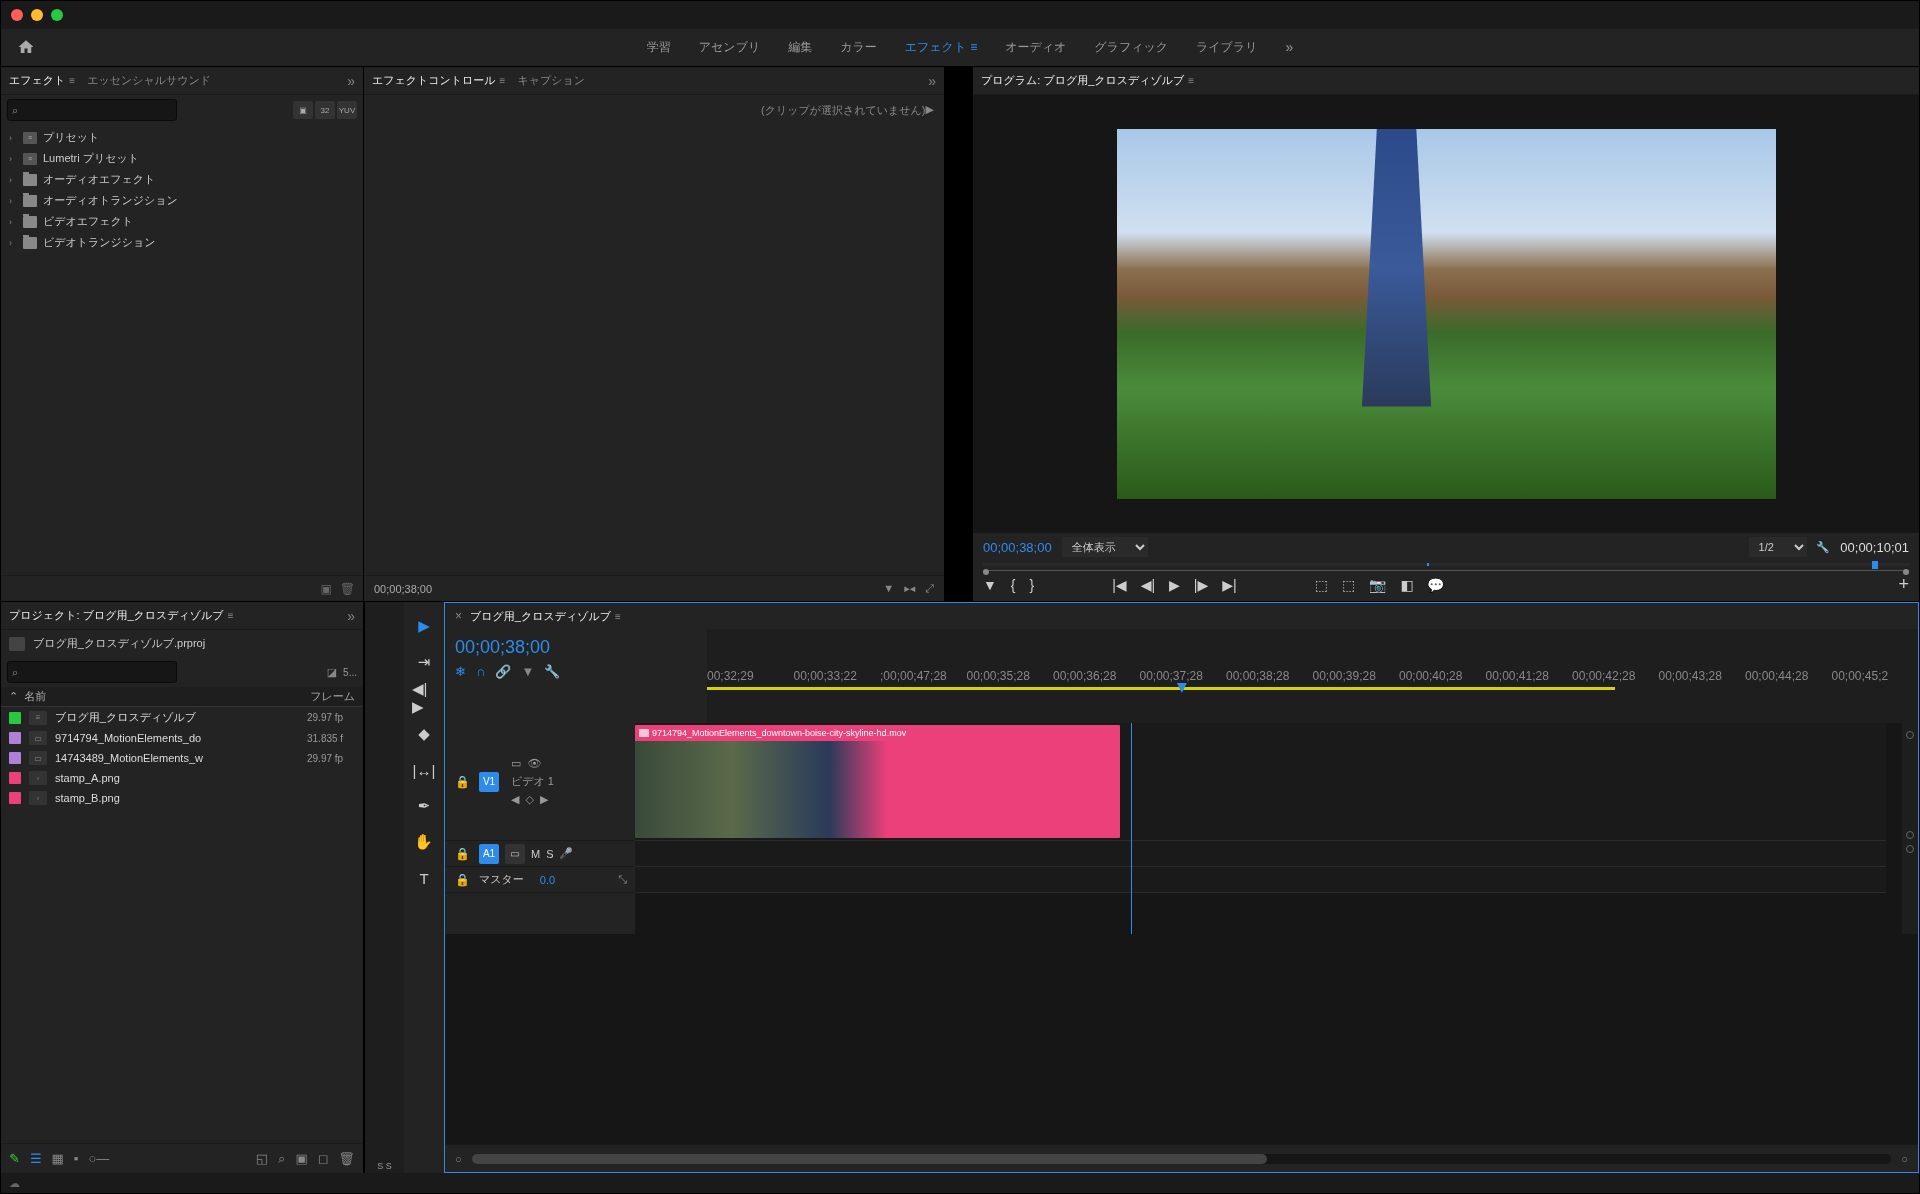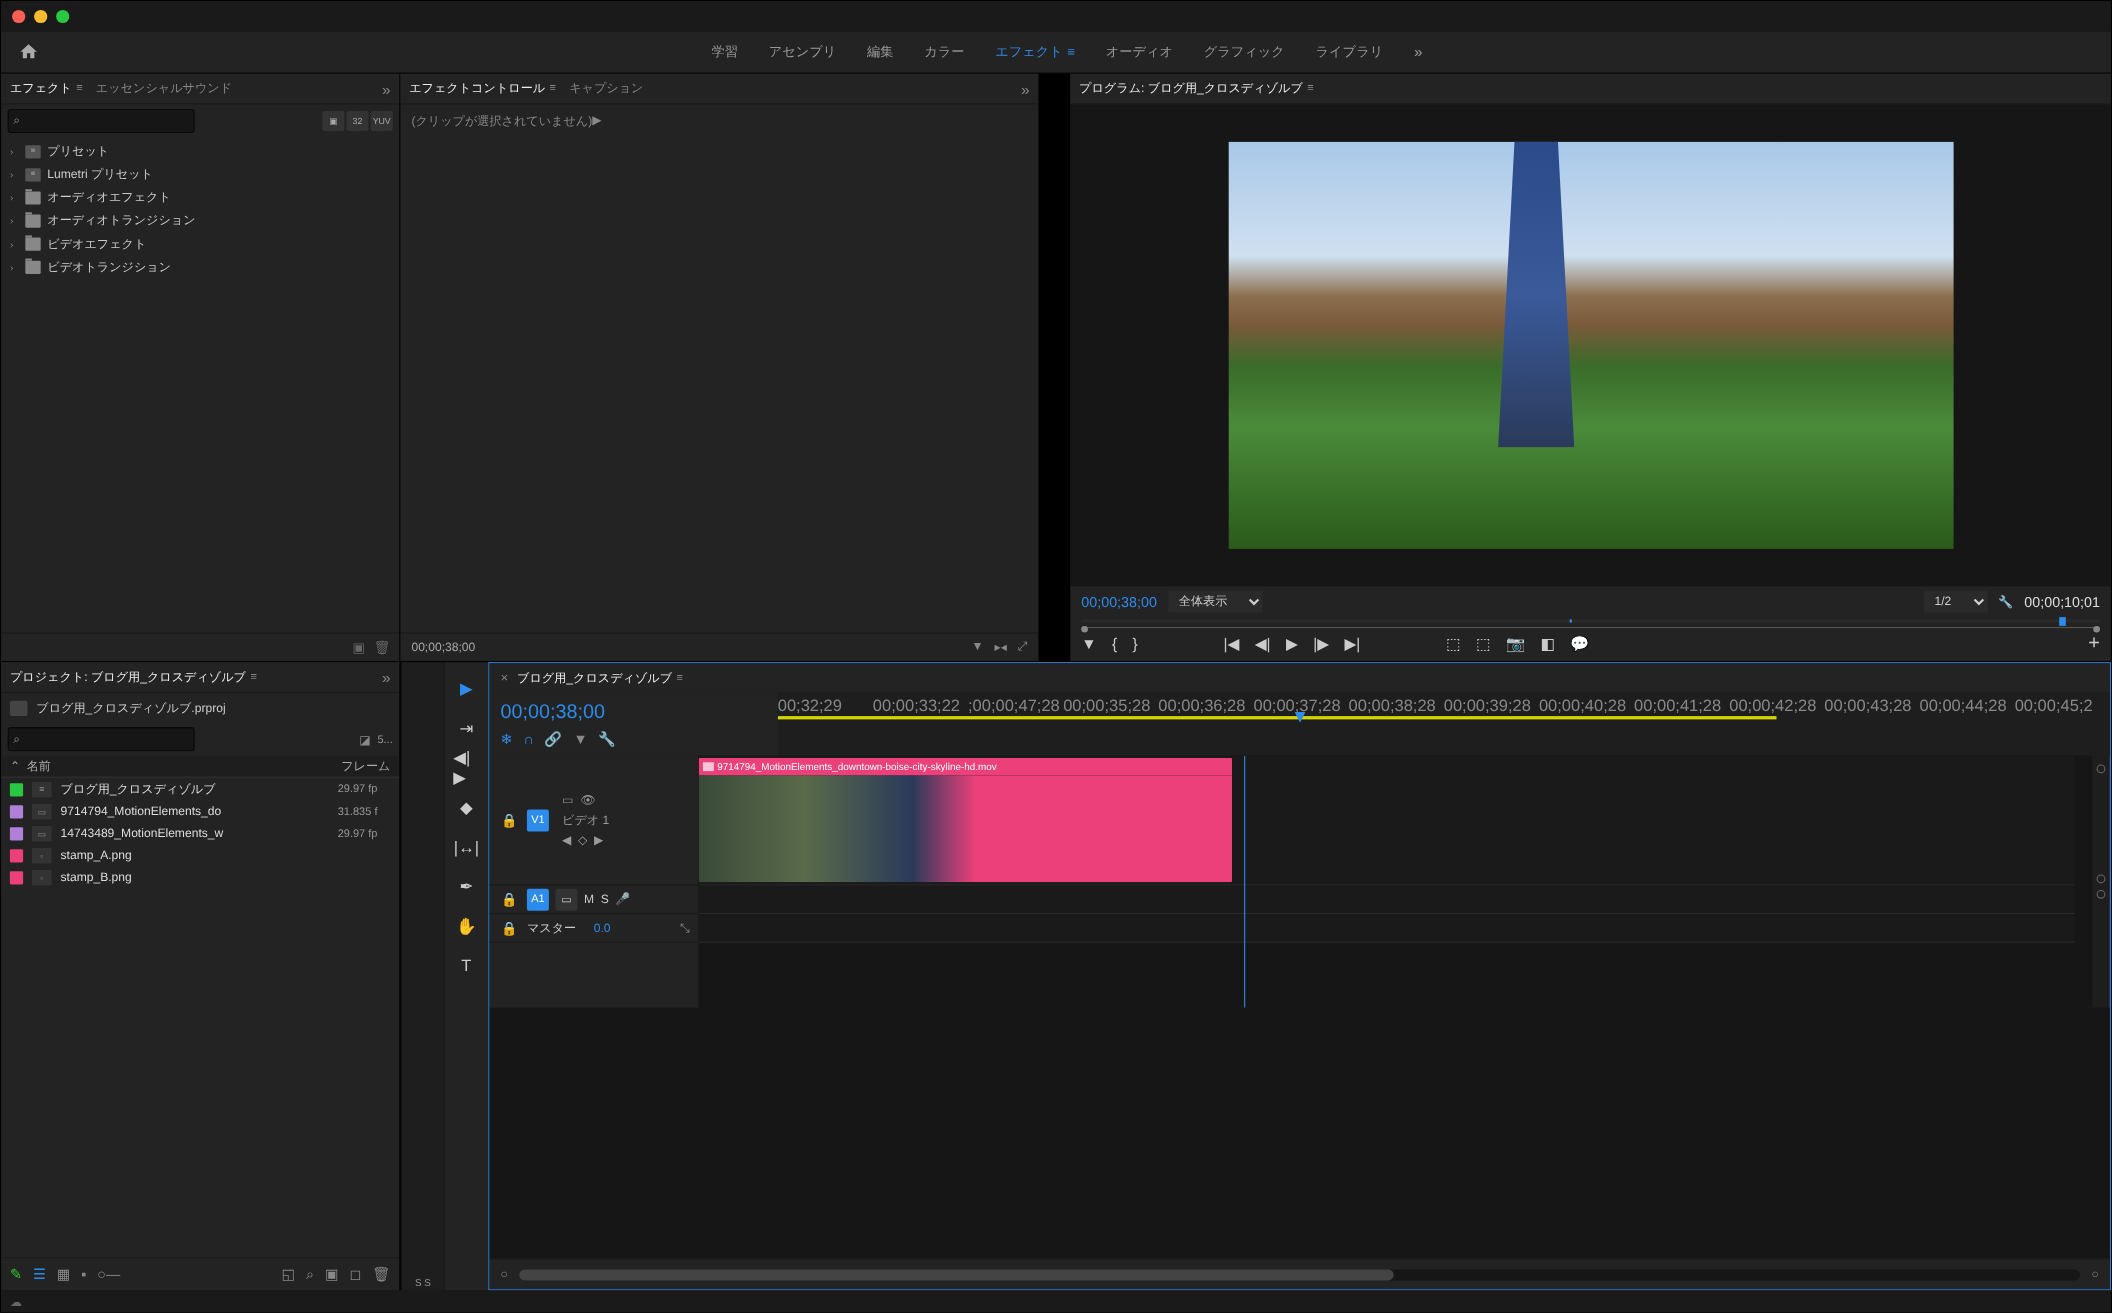--- a/index.html
+++ b/index.html
@@ -45,21 +45,21 @@
 .tree-item { display: flex; align-items: center; gap: 6px; padding: 3px 4px; color: #ccc; cursor: pointer; font-size: 11px; }
 .tree-item .chev { color: #888; font-size: 9px; width: 8px; }
 .folder-icon { width: 14px; height: 12px; background: #888; border-radius: 1px; position: relative; }
 .folder-icon::before { content: ''; position: absolute; top: -2px; left: 0; width: 6px; height: 2px; background: #888; }
 .preset-icon { width: 14px; height: 12px; background: #555; border-radius: 1px; display: flex; align-items: center; justify-content: center; font-size: 7px; color: #aaa; }
 .panel-footer { height: 26px; margin-top: auto; display: flex; align-items: center; justify-content: flex-end; gap: 8px; padding: 0 8px; border-top: 1px solid #1a1a1a; }
 .foot-icon { color: #666; font-size: 12px; }
 
 
 .ec-body { padding: 8px 10px; color: #888; font-size: 11px; flex: 1; display: flex; }
-.ec-text { flex: 1; display: flex; align-items: flex-start; justify-content: flex-start; }
+.ec-text { flex: 1; display: flex; align-items: flex-start; justify-content: flex-end; }
 .ec-footer { height: 26px; display: flex; align-items: center; justify-content: space-between; padding: 0 10px; font-size: 11px; color: #aaa; border-top: 1px solid #1a1a1a; }
 .ec-icons { display: flex; gap: 10px; color: #888; }
 
 
 .program { grid-column: 3; grid-row: 1; margin-left: 28px; }
 .viewer { flex: 1; display: flex; align-items: center; justify-content: center; background: #161616; position: relative; }
 .video-frame { width: 659px; height: 370px; background: linear-gradient(180deg,#a8c8e8 0%,#d0e0f0 28%,#8b6f4e 38%,#7a5a3a 45%,#3a6b2a 55%,#4a8b3a 70%,#2a5a1a 100%); position: relative; overflow: hidden; }
 .video-frame::after { content: ''; position: absolute; left: 35%; top: 0; width: 15%; height: 75%; background: linear-gradient(180deg,#2a4a8a 0%,#3a5a9a 50%,#2a3a5a 100%); clip-path: polygon(30% 0,70% 0,85% 100%,15% 100%); }
 .prog-ctrl { height: 68px; display: flex; flex-direction: column; padding: 4px 10px; gap: 4px; }
 .prog-row1 { display: flex; align-items: center; gap: 10px; justify-content: space-between; }
@@ -102,21 +102,21 @@
 
 
 .timeline { grid-column: 2 / span 2; grid-row: 2; margin-left: 80px; border: 1px solid #2d8ceb; background: #1e1e1e; display: flex; flex-direction: column; }
 .tl-hdr { height: 26px; display: flex; align-items: center; padding: 0 10px; gap: 8px; background: #232323; }
 .tl-hdr .close { color: #888; font-size: 12px; }
 .tl-top { display: flex; }
 .tl-left { width: 262px; background: #232323; padding: 8px 10px; display: flex; flex-direction: column; }
 .tl-tc { font-size: 18px; color: #2d8ceb; font-weight: 500; margin-bottom: 6px; }
 .tl-icons { display: flex; gap: 10px; color: #888; font-size: 13px; }
 .tl-icons .on { color: #2d8ceb; }
-.tl-ruler { flex: 1; height: 58px; background: #1e1e1e; position: relative; font-size: 15px; color: #888; overflow: hidden; }
+.tl-ruler { flex: 1; height: 58px; background: #1e1e1e; position: relative; font-size: 12px; color: #888; overflow: hidden; margin-top: 36px; }
 .ruler-ticks { display: flex; position: absolute; top: 4px; left: 0; right: 0; }
 .tick { flex: 1; white-space: nowrap; }
 .ruler-bar { position: absolute; top: 22px; left: 0; width: 75%; height: 3px; background: #d4d400; }
 .ruler-play { position: absolute; top: 18px; left: 38.8%; width: 10px; height: 10px; background: #2d8ceb; clip-path: polygon(0 0,100% 0,50% 100%); }
 .playhead-line { position: absolute; top: 0; left: 38.8%; width: 1px; height: 600px; background: #2d8ceb; z-index: 10; margin-left:4px;}
 
 .tl-tracks { flex: 1; display: flex; position: relative; }
 .track-hdrs { width: 190px; background: #232323; display: flex; flex-direction: column; }
 .track-hdr { display: flex; align-items: center; gap: 6px; padding: 0 8px; border-bottom: 1px solid #1a1a1a; color: #ccc; font-size: 11px; }
 .track-hdr.vh { height: 118px; }

